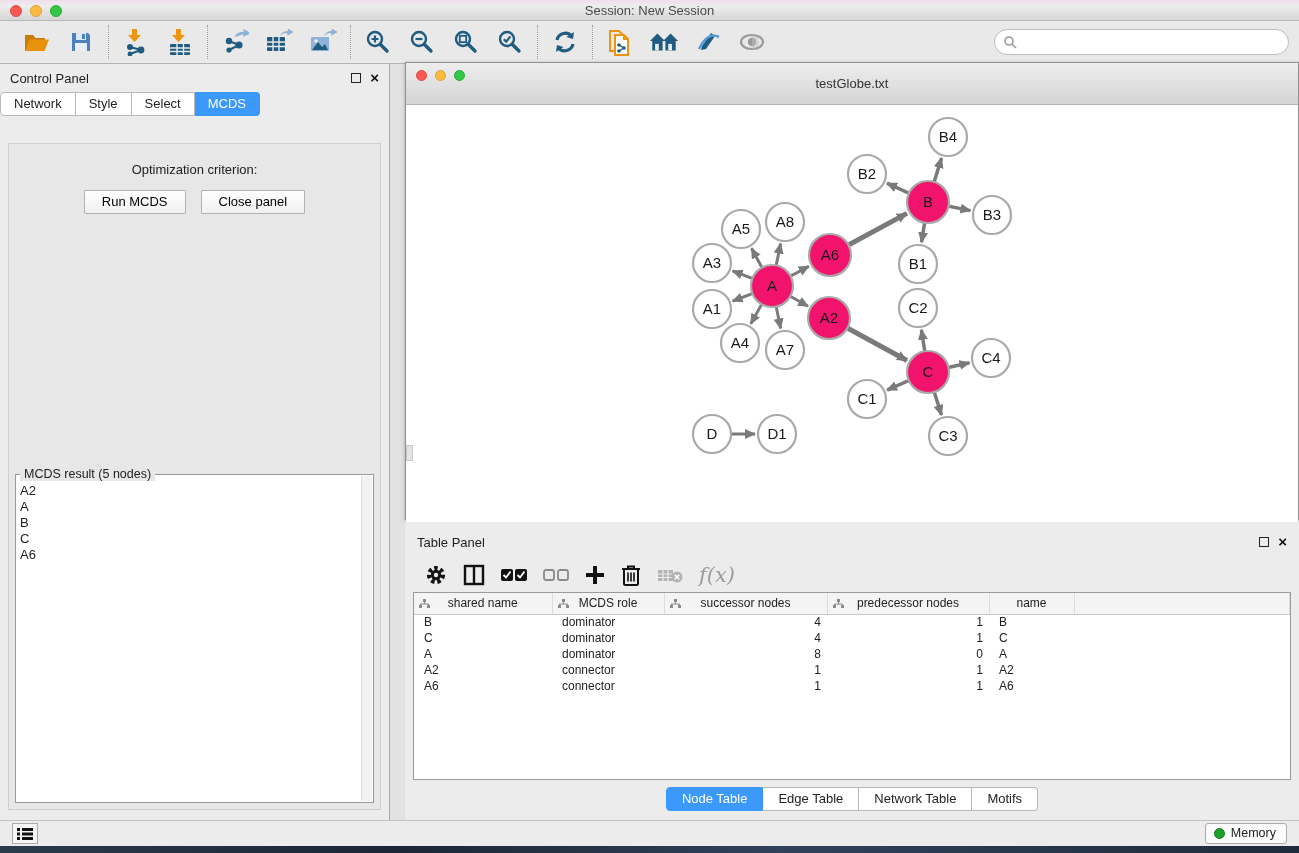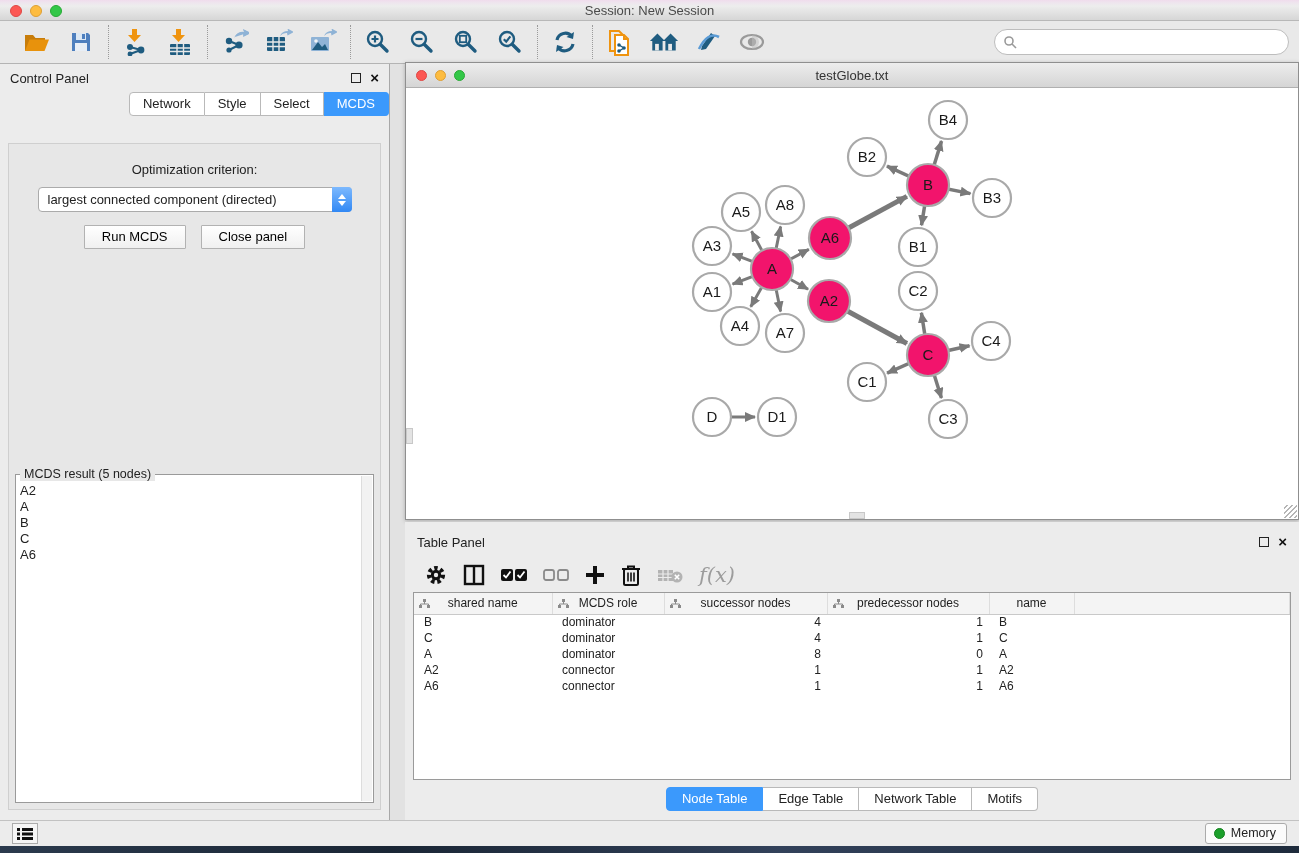--- a/index.html
+++ b/index.html
@@ -29,21 +29,21 @@
   .searchbox input { border:none; outline:none; flex:1; height:20px; font-size:13px; background:transparent; margin-left:4px; }
 
   
   .control-panel { position:absolute; left:0; top:64px; width:390px; height:756px; background:#ececec; border-right:1px solid #a8a8a8; }
   .panel-header { height:28px; display:flex; align-items:center; padding:0 10px; }
   .panel-header .ph-title { font-size:13px; color:#222; }
   .ph-icons { margin-left:auto; display:flex; align-items:center; gap:9px; }
   .float-box { width:10px; height:10px; border:1.5px solid #222; display:inline-block; cursor:pointer; }
   .close-x { font-weight:bold; font-size:15px; color:#111; line-height:10px; cursor:pointer; }
 
-  .seg-bar { display:flex; justify-content:flex-end; }
+  .seg-bar { display:flex; justify-content:flex-start; }
   .seg { background:#fff; border:1px solid #b9b9b9; border-left:none; padding:3px 13px 4px; font-size:13px; color:#222; cursor:pointer; }
   .seg:first-child { border-left:1px solid #b9b9b9; border-radius:4px 0 0 4px; }
   .seg:last-child { border-radius:0 4px 4px 0; }
   .seg.active { background:#3b99fc; border-color:#3b99fc; color:#fff; }
 
   .cp-content { position:absolute; left:8px; right:8px; top:58px; bottom:10px; background:#e7e7e7; border:1px solid #cfcfcf;margin-top:21px; }
   .opt-label { text-align:center; margin-top:18px; font-size:13px; }
   .dropdown { position:relative; width:314px; height:25px; margin:10px auto 0; background:#fff; border:1px solid #ababab;
     border-radius:4px; line-height:23px; padding-left:9px; font-size:13px; cursor:pointer; }
   .dd-spin { position:absolute; right:-1px; top:-1px; width:20px; height:25px; border-radius:0 4px 4px 0;
@@ -55,21 +55,21 @@
     padding:3px 17px 4px; font-size:13px; cursor:pointer; }
 
   .result-box { position:absolute; left:6px; right:6px; top:330px; bottom:6px; border:1px solid #9a9a9a; background:#fff; }
   .result-legend { position:absolute; top:-8px; left:4px; background:#e7e7e7; padding:0 4px; font-size:12.5px; }
   .result-list { position:absolute; inset:8px 12px 2px 4px; font-size:13px; line-height:16px; }
   .result-scroll { position:absolute; top:1px; bottom:1px; right:1px; width:11px; background:#f2f2f2; border-left:1px solid #ddd; }
 
   
   .net-window { position:absolute; left:405px; top:62px; width:894px; height:458px; background:#fff;
     border:1px solid #8f8f8f; box-shadow:0 1px 4px rgba(0,0,0,.25); }
-  .nw-titlebar { height:25px; background:linear-gradient(#ededed,#d5d5d5); border-bottom:1px solid #b0b0b0;
+  .nw-titlebar { height:42px; background:linear-gradient(#ededed,#d5d5d5); border-bottom:1px solid #b0b0b0;
     display:flex; align-items:center; justify-content:center; position:relative; }
   .nw-titlebar .lights { top:7px; }
   .nw-titlebar .light { width:11px; height:11px; }
   .nw-title { font-size:13px; color:#333; }
   .nw-canvas { position:relative; width:100%; height:431px; background:#fff; overflow:hidden; }
   .grip { position:absolute; right:1px; bottom:1px; width:13px; height:13px;
     background:repeating-linear-gradient(135deg, transparent 0 2px, #b5b5b5 2px 3.5px); cursor:nwse-resize; }
   .nub-left { position:absolute; left:0; top:340px; width:7px; height:16px; background:#e3e3e3; border:1px solid #c8c8c8; }
   .nub-bottom { position:absolute; left:443px; bottom:0; width:16px; height:7px; background:#e3e3e3; border:1px solid #c8c8c8; }
 
@@ -278,27 +278,20 @@
     </span>
   </div>
   <div class="seg-bar" id="cp-tabs">
       <div class="seg">Network</div>
       <div class="seg">Style</div>
       <div class="seg">Select</div>
       <div class="seg active">MCDS</div>
     </div>
   <div class="cp-content">
     <div class="opt-label">Optimization criterion:</div>
-    <div class="dropdown">
-      <span>largest connected component (directed)</span>
-      <span class="dd-spin">
-          <span class="tri-up"></span>
-          <span class="tri-dn"></span>
-        </span>
-    </div>
     <div class="btn-row">
       <button class="mac-btn">Run MCDS</button>
       <button class="mac-btn">Close panel</button>
     </div>
     <div class="result-box">
       <span class="result-legend">MCDS result (5 nodes)</span>
       <div class="result-list" id="result-list">
           <div>A2</div>
           <div>A</div>
           <div>B</div>

